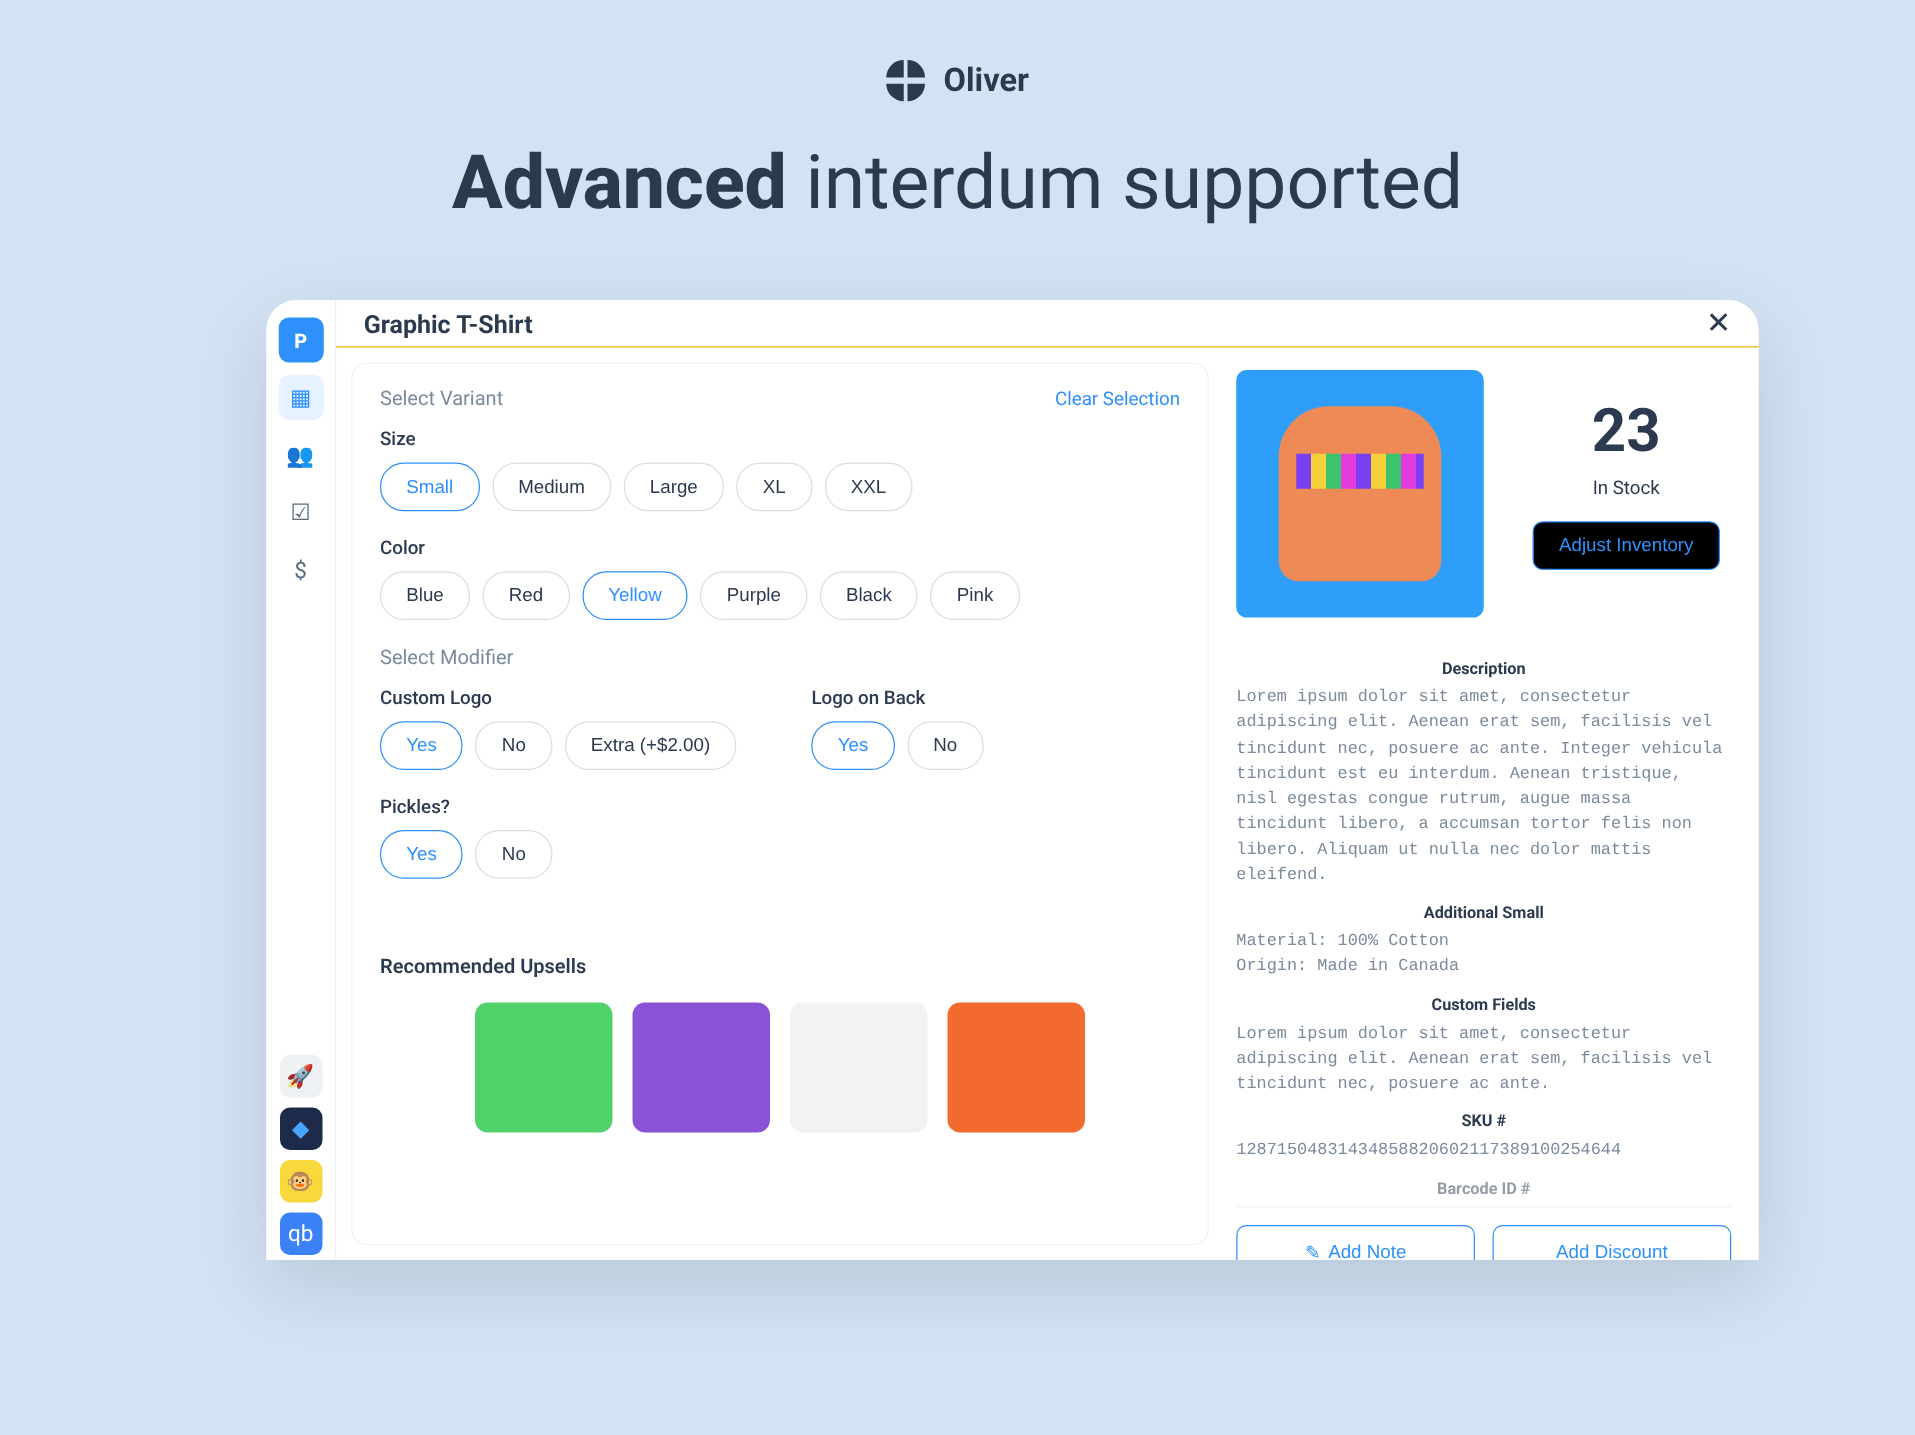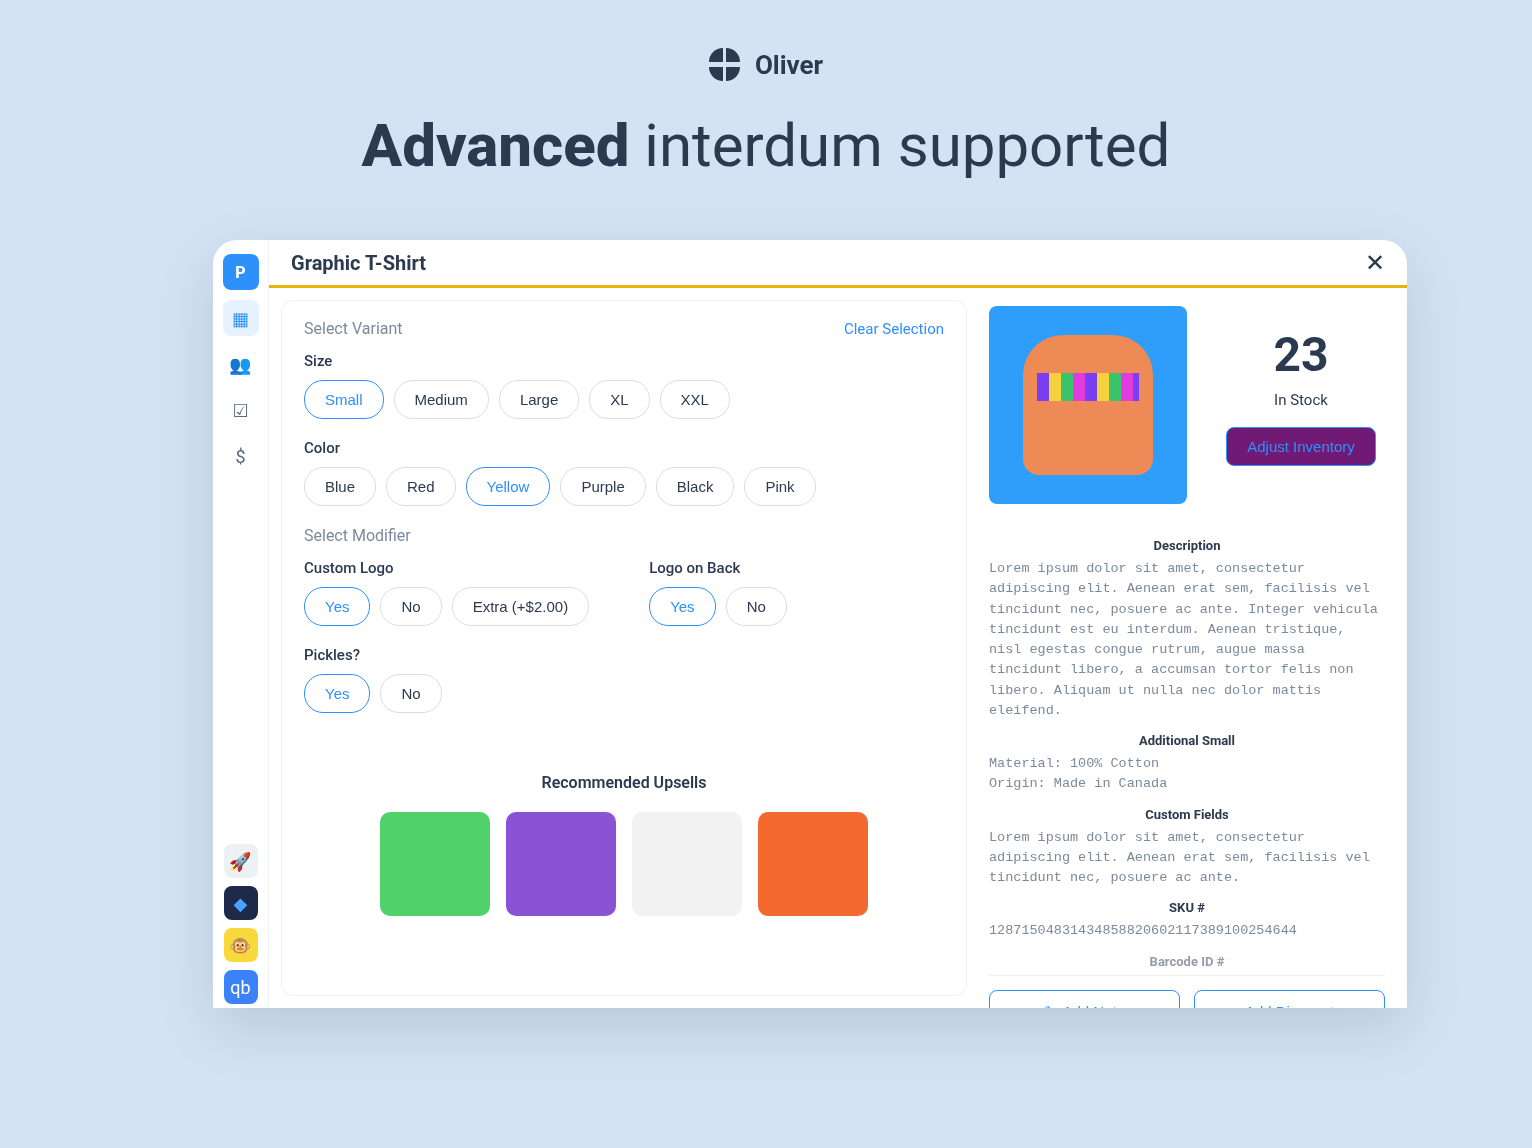--- a/index.html
+++ b/index.html
@@ -16,48 +16,48 @@
 .headline { text-align:center; font-size:60px; color:#2c3a4f; font-weight:400; margin-bottom:46px; }
 .headline b { font-weight:800; }
 .app { position:absolute; left:82px; right:-6px; top:240px; bottom:-20px; background:#fff; border-radius:24px 24px 0 0; box-shadow:0 20px 60px rgba(0,0,0,.12); overflow:hidden; display:flex; }
 .sidebar { width:56px; display:flex; flex-direction:column; align-items:center; padding-top:14px; gap:10px; border-right:1px solid #eef1f4; }
 .side-ico { width:36px; height:36px; border-radius:8px; display:flex; align-items:center; justify-content:center; font-size:18px; color:#5b6b80; cursor:pointer; }
 .side-ico.logo { background:#2e90fa; color:#fff; font-weight:800; font-size:16px; }
 .side-ico.active { background:#e6f2ff; color:#2e90fa; }
 .side-bottom { margin-top:auto; display:flex; flex-direction:column; gap:8px; padding-bottom:4px; }
 .app-ico { width:34px; height:34px; border-radius:8px; display:flex; align-items:center; justify-content:center; font-size:18px; }
 .main { flex:1; display:flex; flex-direction:column; }
-.topbar { height:48px; display:flex; align-items:center; padding:16px 22px; border-bottom:3px solid #eab308; }
+.topbar { height:38px; display:flex; align-items:center; padding:16px 22px; border-bottom:1px solid #eab308; }
 .title { font-size:20px; font-weight:700; color:#2c3a4f; }
 .close { margin-left:auto; font-size:24px; color:#2c3a4f; cursor:pointer; background:none; border:none; }
 .body { flex:1; display:flex; overflow:hidden; }
 .left { flex:1; border:1px solid #eef1f4; border-radius:12px; margin:12px 0 12px 12px; padding:18px 22px; overflow:hidden; }
 .sect-head { display:flex; justify-content:space-between; align-items:center; margin-bottom:14px; }
 .sect-head .lbl { color:#7b8a9c; font-size:16px; }
 .clear { color:#2e90fa; font-size:15px; cursor:pointer; }
 .field-lbl { font-size:15px; color:#2c3a4f; font-weight:500; margin-bottom:10px; }
 .chips { display:flex; flex-wrap:wrap; gap:10px; margin-bottom:20px; }
 .chip { border:1px solid #d8dee6; background:#fff; color:#2c3a4f; font-size:15px; padding:10px 20px; border-radius:19px; cursor:pointer; }
 .chip.sel { border-color:#2e90fa; color:#2e90fa; }
 .mod-title { color:#7b8a9c; font-size:16px; margin:18px 0 14px; }
 .mods { display:flex; gap:60px; flex-wrap:wrap; }
 .mod-col { display:flex; flex-direction:column; }
 .upsell { margin-top:60px; }
-.upsell-title { text-align:center; font-size:16px; font-weight:600; color:#2c3a4f; margin-bottom:20px; }
+.upsell-title { font-size:16px; font-weight:600; color:#2c3a4f; margin-bottom:20px; }
 .upsell-row { display:flex; gap:16px; justify-content:center; }
 .upsell-card { width:110px; height:104px; border-radius:10px; }
 .right { width:440px; padding:18px 22px 18px 22px; overflow:hidden; display:flex; flex-direction:column; }
 .right-top { display:flex; gap:30px; align-items:flex-start; margin-bottom:22px; }
 .prod-img { width:198px; height:198px; background:#2e9efa; border-radius:8px; display:flex; align-items:center; justify-content:center; }
 .shirt { width:130px; height:140px; background:#ee8a55; border-radius:40px 40px 16px 16px; position:relative; }
 .shirt:before { content:""; position:absolute; top:38px; left:14px; right:14px; height:28px; background:repeating-linear-gradient(90deg,#7b3ff2 0 12px,#f7d13b 12px 24px,#3bc46b 24px 36px,#e23bdc 36px 48px); }
 .stock { flex:1; display:flex; flex-direction:column; align-items:center; gap:8px; padding-top:20px; }
 .stock-n { font-size:48px; font-weight:700; color:#2c3a4f; }
 .stock-l { font-size:15px; color:#2c3a4f; }
-.adjust { margin-top:10px; border:1px solid #2e90fa; color:#2e90fa; background:#701a75; padding:10px 20px; border-radius:8px; font-size:15px; cursor:pointer; }
+.adjust { margin-top:10px; border:1px solid #2e90fa; color:#2e90fa; background:#000000; padding:10px 20px; border-radius:8px; font-size:15px; cursor:pointer; }
 .desc h4 { font-size:13px; font-weight:700; color:#2c3a4f; margin-bottom:6px; margin-top:12px;text-align:center; }
 .desc p, .desc div { font-size:13.5px; color:#7b8a9c; line-height:1.5;font-family:Liberation Mono, monospace; }
 .sku { font-size:14px; color:#5b6b80; margin-top:4px; }
 .actions { margin-top:auto; display:flex; gap:14px; padding-top:14px; border-top:1px solid #eef1f4; }
 .act-btn { flex:1; border:1px solid #2e90fa; color:#2e90fa; background:#fff; padding:12px; border-radius:8px; font-size:15px; font-weight:500; cursor:pointer; display:flex; align-items:center; justify-content:center; gap:6px; }
 </style>
 </head>
 <body>
 
 <div class="stage">

